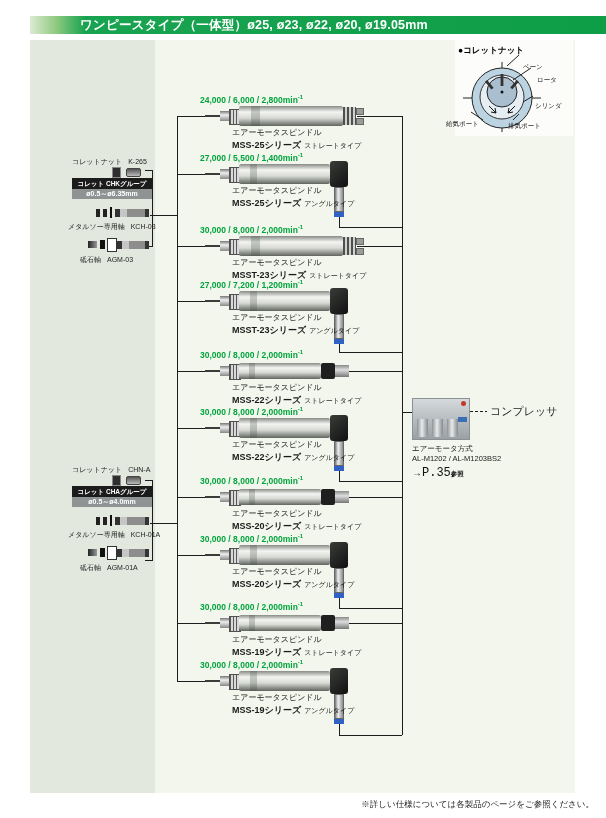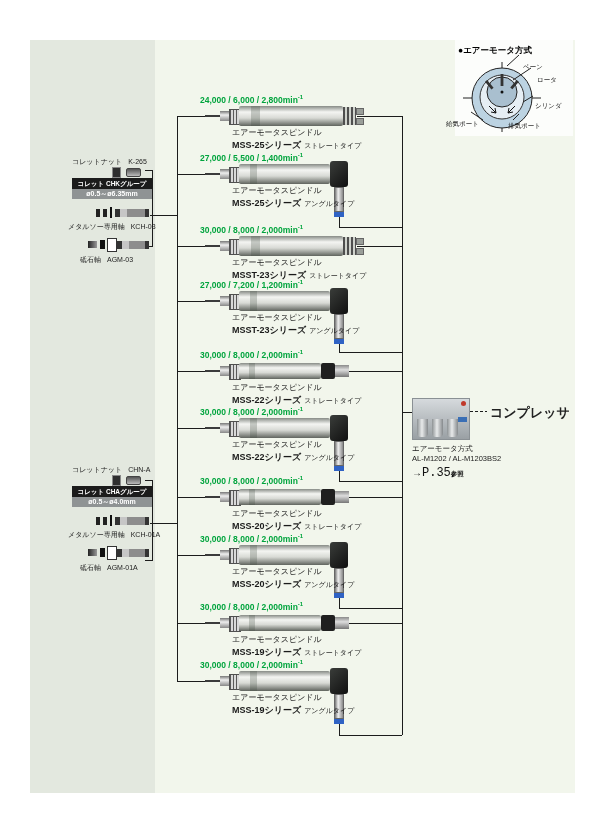--- a/index.html
+++ b/index.html
@@ -64,31 +64,34 @@
        background:linear-gradient(#d6dadd,#9aa0a4);}
   .kit .filt{position:absolute;bottom:2px;width:11px;height:18px;border-radius:0 0 4px 4px;
        background:linear-gradient(90deg,#8d9294,#e8eaeb 45%,#85898c);}
   .kit .knob{position:absolute;right:3px;top:2px;width:5px;height:5px;border-radius:50%;background:#c0392b;}
   .kit .blab{position:absolute;right:2px;top:18px;width:9px;height:5px;background:#3a6fb5;}
   .kitline{position:absolute;font-size:7.5px;color:#222;white-space:nowrap;}
   .ref{position:absolute;left:412px;top:462px;white-space:nowrap;color:#111;}
   .ref .arr{font-weight:bold;font-size:10px;}
   .ref .pg{font-family:Liberation Mono, monospace;font-size:12px;}
   .ref .sfx{font-size:6.5px;font-weight:bold;}
-  .complabel{position:absolute;left:490px;top:404px;font-size:13px;color:#222;white-space:nowrap;font-weight:bold;}
+  .complabel{position:absolute;left:490px;top:404px;font-size:11px;color:#222;white-space:nowrap;}
   .footnote{position:absolute;right:12px;top:799px;font-size:8.5px;color:#222;white-space:nowrap;}
 </style>
 </head>
 <body>
 
 <div id="page">
 
   <div class="panel-left"></div>
   <div class="panel-main"></div>
 
+  <div class="header-bar">
+    <span class="header-title">ワンピースタイプ（一体型）ø25, ø23, ø22, ø20, ø19.05mm</span>
+  </div>
 
   <svg class="wires" width="606" height="818">
     <path d="M177,116 V681 M177,116 H207 M177,174 H207 M177,246 H207 M177,301 H207 M177,371 H207 M177,428 H207 M177,497 H207 M177,555 H207 M177,623 H207 M177,681 H207"></path>
     <path d="M145,170 H152 V246 H145 M150,215 H177 M145,480 H152 V560 H145 M150,523 H177"></path>
     <path d="M402,116 V735"></path>
     <path d="M357,116 H402 M357,246 H402 M349,371 H402 M349,497 H402 M349,623 H402"></path>
     <path d="M339,217 V227 H402 M339,344 V352 H402 M339,471 V481 H402 M339,598 V608 H402 M339,724 V735 H402"></path>
     <path d="M402,412 H412"></path>
     <path class="dashed" d="M470,411 H487"></path>
   </svg>
@@ -106,21 +109,21 @@
       <rect x="58" y="40" width="2.8" height="10" fill="#333" transform="rotate(40 60 45)"></rect>
       <path d="M34,66 l7,7 M41,73 l-5,-1 M41,73 l-1,-5" stroke="#111" fill="none"></path>
       <path d="M60,66 l-7,7 M53,73 l5,-1 M53,73 l1,-5" stroke="#111" fill="none"></path>
       <path d="M52,26 L64,15" stroke="#222" fill="none"></path>
       <path d="M58,40 L76,28" stroke="#222" fill="none"></path>
       <path d="M68,62 L78,56" stroke="#222" fill="none"></path>
       <path d="M28,80 L16,72" stroke="#222" fill="none"></path>
       <path d="M58,80 L64,74" stroke="#222" fill="none"></path>
     </svg>
   </div>
-  <span class="amotor-title">●エアーモータ方式</span>
+  <span class="amotor-title">●コレットナット</span>
   <span class="amlabel" style="left:523px;top:63px;">ベーン</span>
   <span class="amlabel" style="left:537px;top:76px;">ロータ</span>
   <span class="amlabel" style="left:535px;top:102px;">シリンダ</span>
   <span class="amlabel" style="left:446px;top:120px;">給気ポート</span>
   <span class="amlabel" style="left:508px;top:122px;">排気ポート</span>
 
   <div class="sgroup" style="top:155px;">
     <span class="srow" style="left:12px;top:2px;"><span>コレットナット</span><span class="model">K-265</span></span>
     <span class="ic" style="left:52px;top:12px;width:7px;height:9px;background:#2e2e2e;border:1px solid #888;"></span>
     <span class="ic" style="left:66px;top:13px;width:13px;height:7px;border-radius:2px;background:linear-gradient(#555,#bbb);border:1px solid #444;"></span>
@@ -330,13 +333,14 @@
     <span class="knob"></span>
     <span class="blab"></span>
   </div>
   <span class="complabel">コンプレッサ</span>
   <span class="kitline" style="left:412px;top:444px;">エアーモータ方式</span>
   <span class="kitline" style="left:412px;top:454px;">AL-M1202 / AL-M1203BS2</span>
   <div class="ref">
     <span class="arr">→</span><span class="pg">P.35</span><span class="sfx">参照</span>
   </div>
 
+  <div class="footnote">※詳しい仕様については各製品のページをご参照ください。</div>
 </div>
 
 </body></html>

